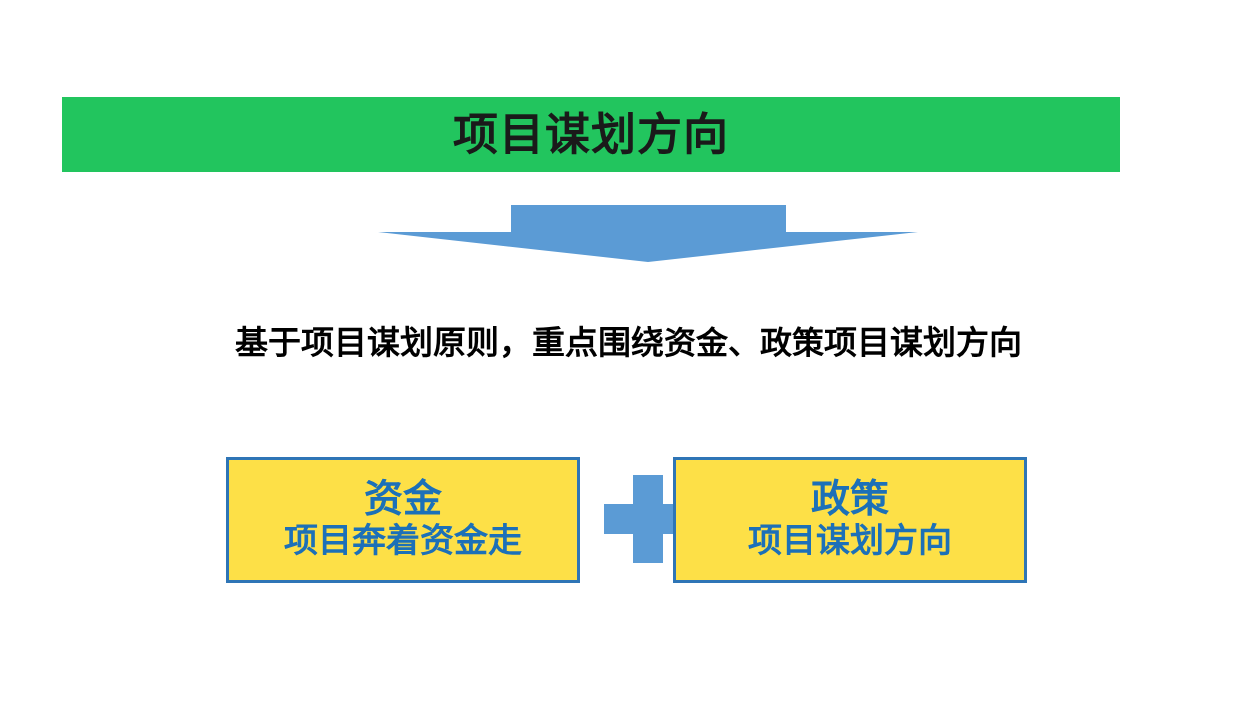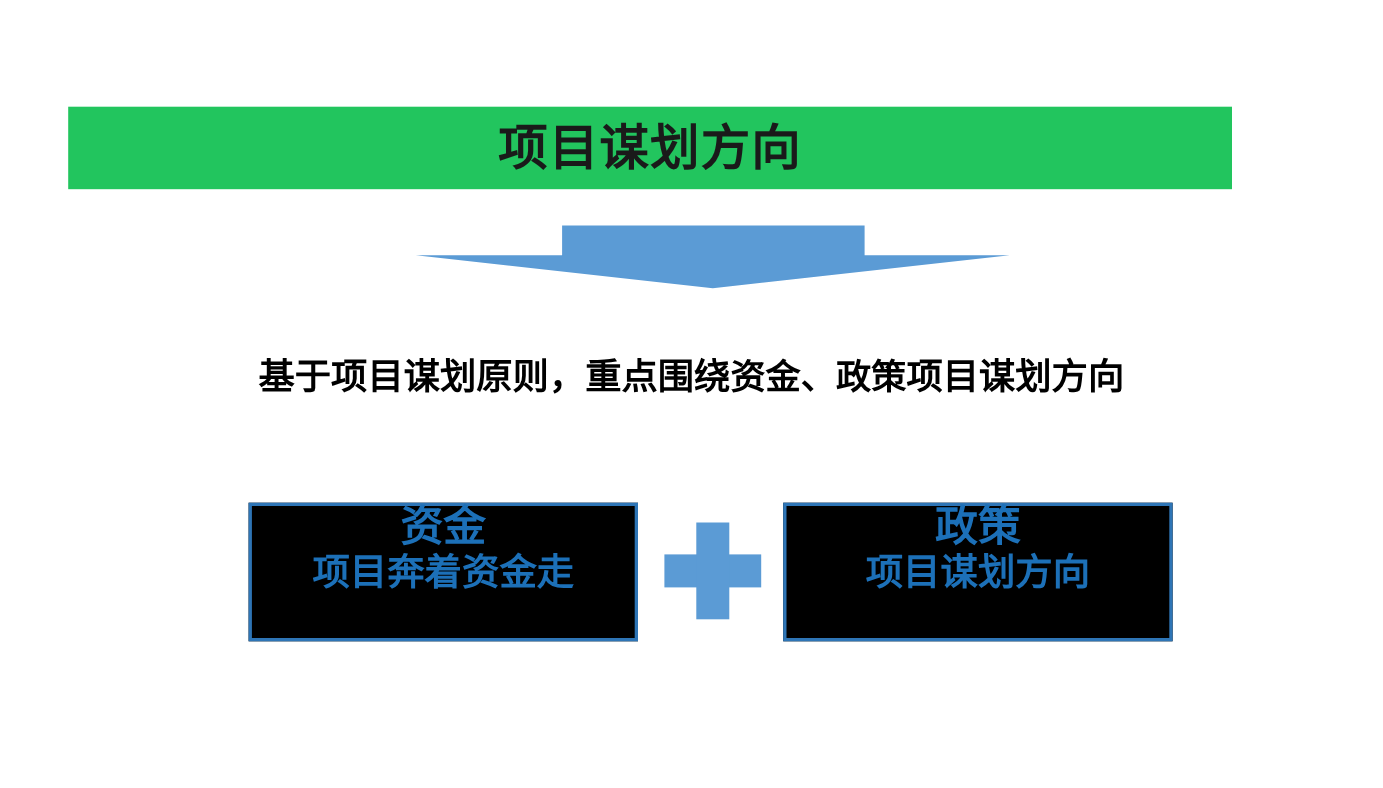--- a/index.html
+++ b/index.html
@@ -84,28 +84,29 @@
     vertical-align: baseline;
   }
 
   
   .concept-box {
     position: absolute;
     top: 457px;
     width: 354px;
     height: 126px;
     border: 3px solid #2e75b6;
-    background: #000000;
+    background: #fde047;
     box-sizing: border-box;
     display: flex;
     flex-direction: column;
     align-items: center;
+    justify-content: center;
   }
   .concept-box.left  { left: 226px; }
-  .concept-box.right { left: 712px; }
+  .concept-box.right { left: 673px; }
 
   .concept-head {
     font-size: 39px;
     font-weight: bold;
     color: #1c70b8;
     line-height: 1.05;
     white-space: nowrap;
   }
   .concept-sub {
     font-size: 34px;

